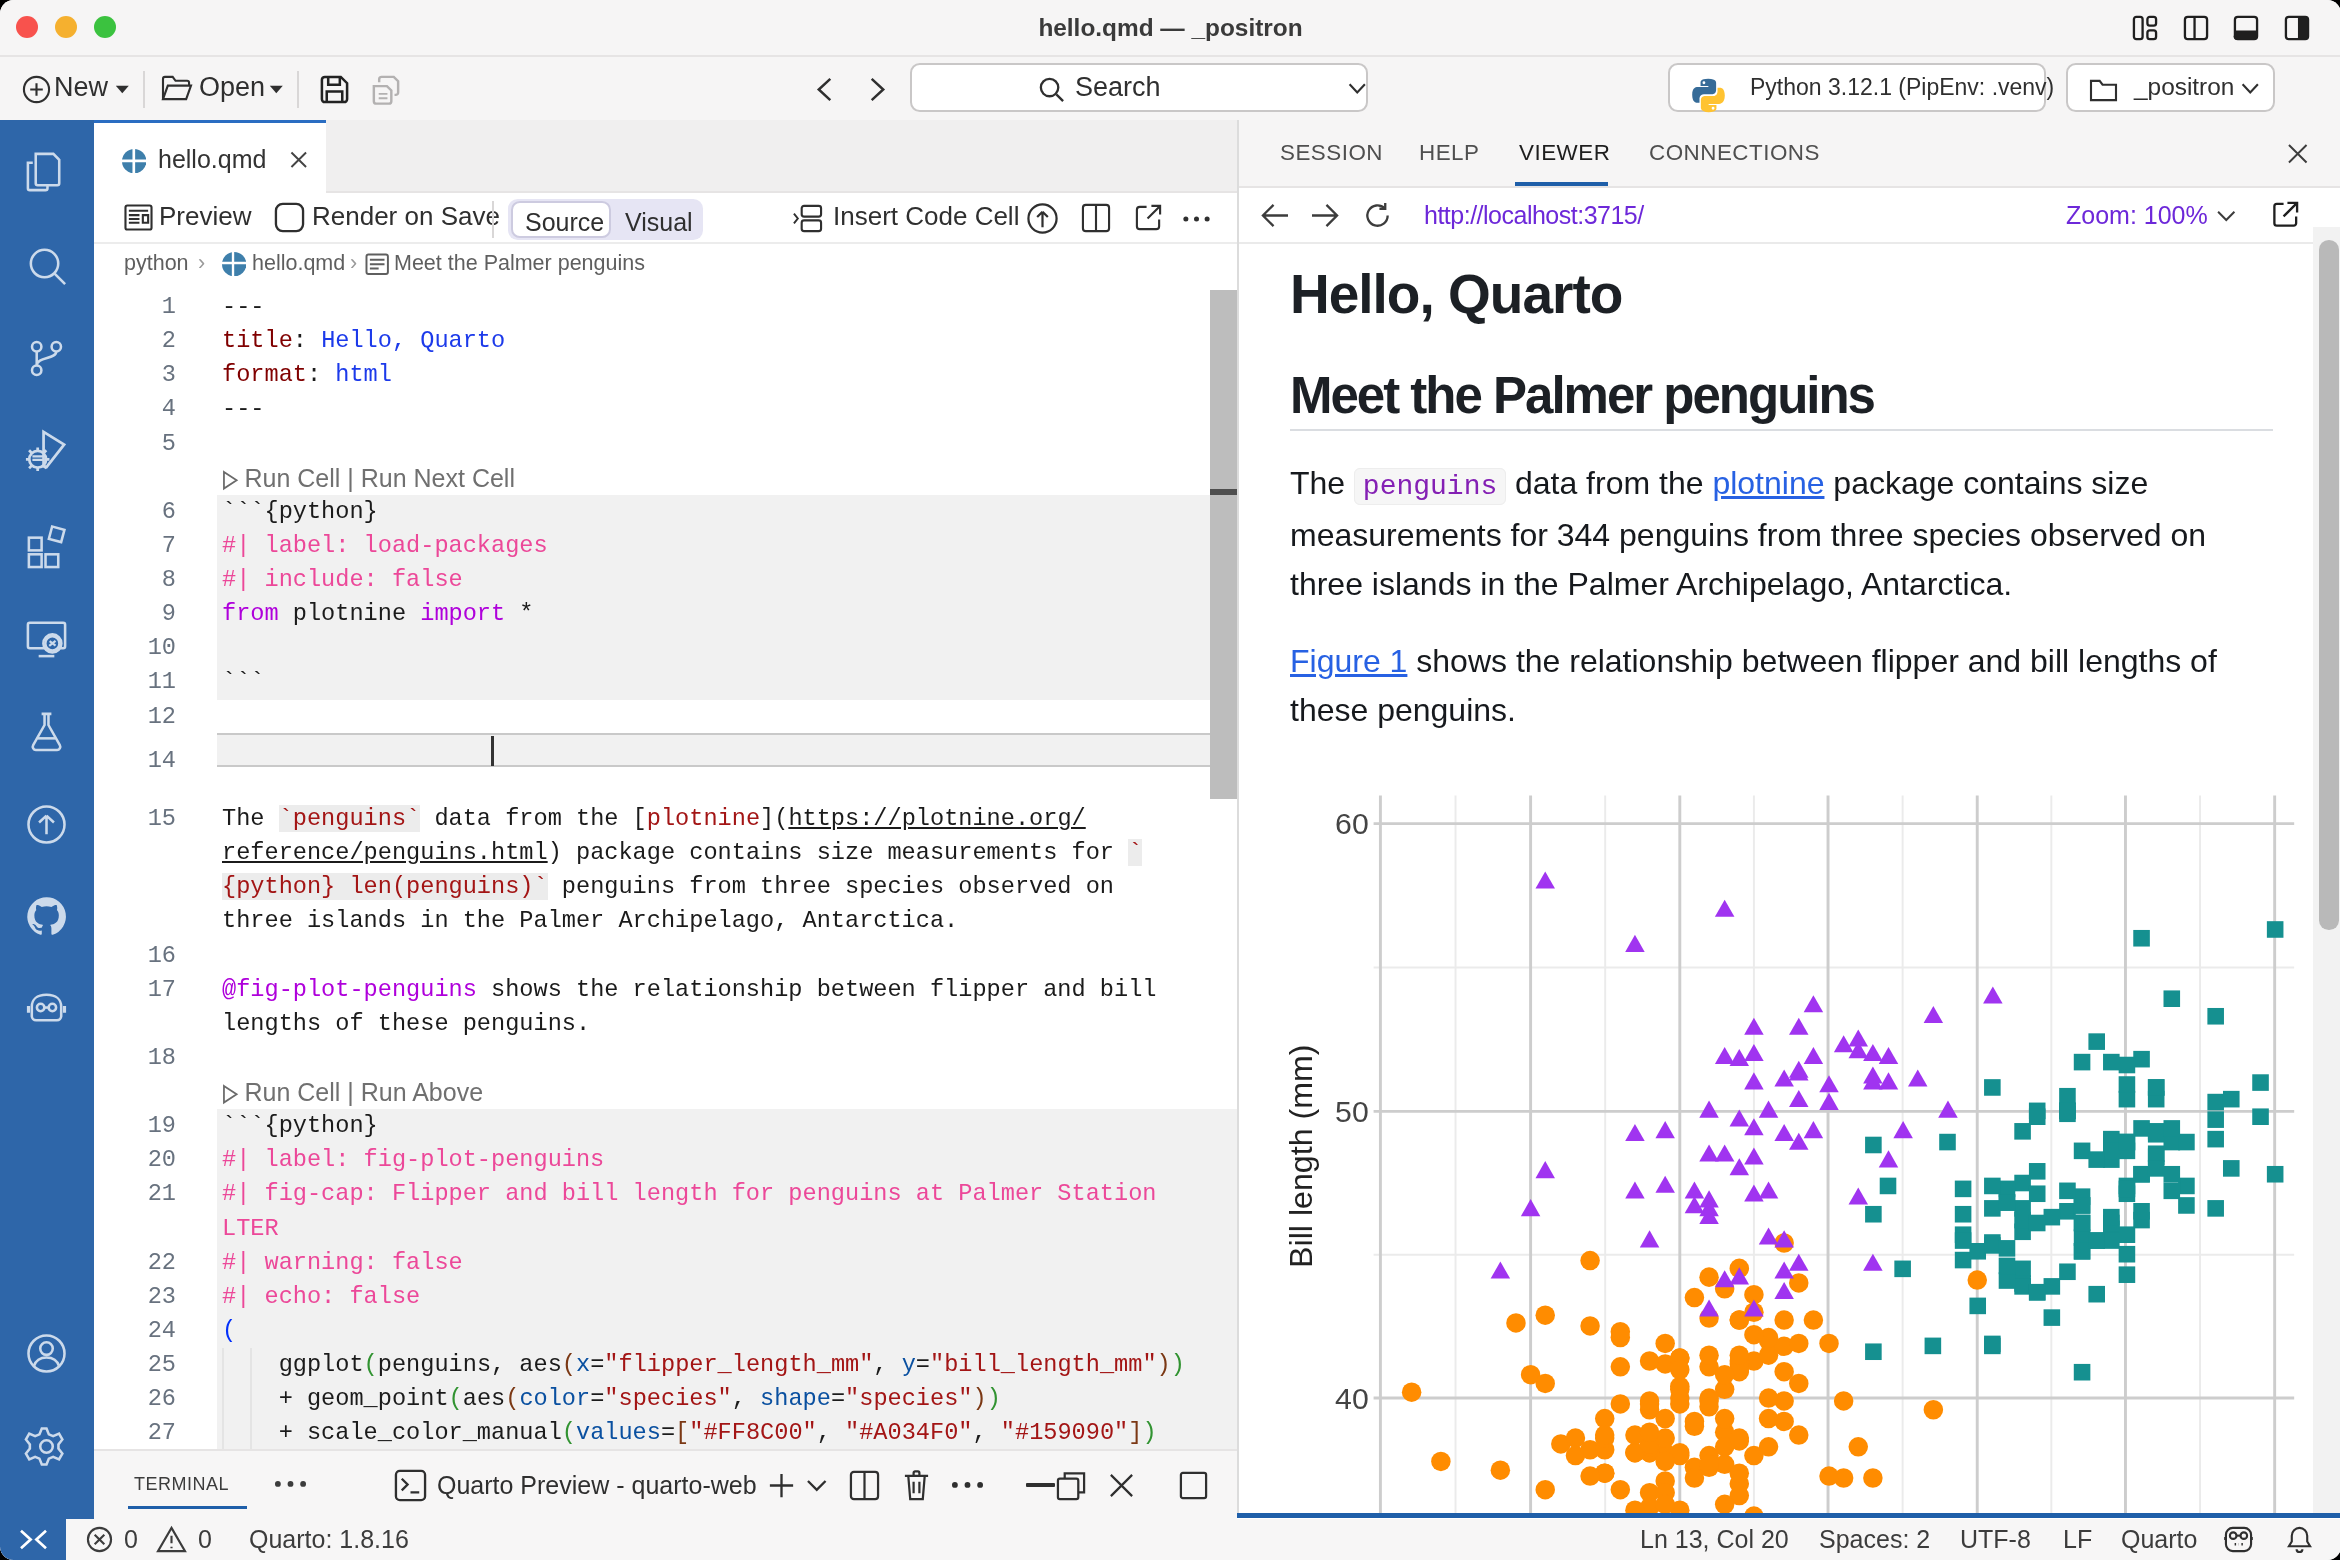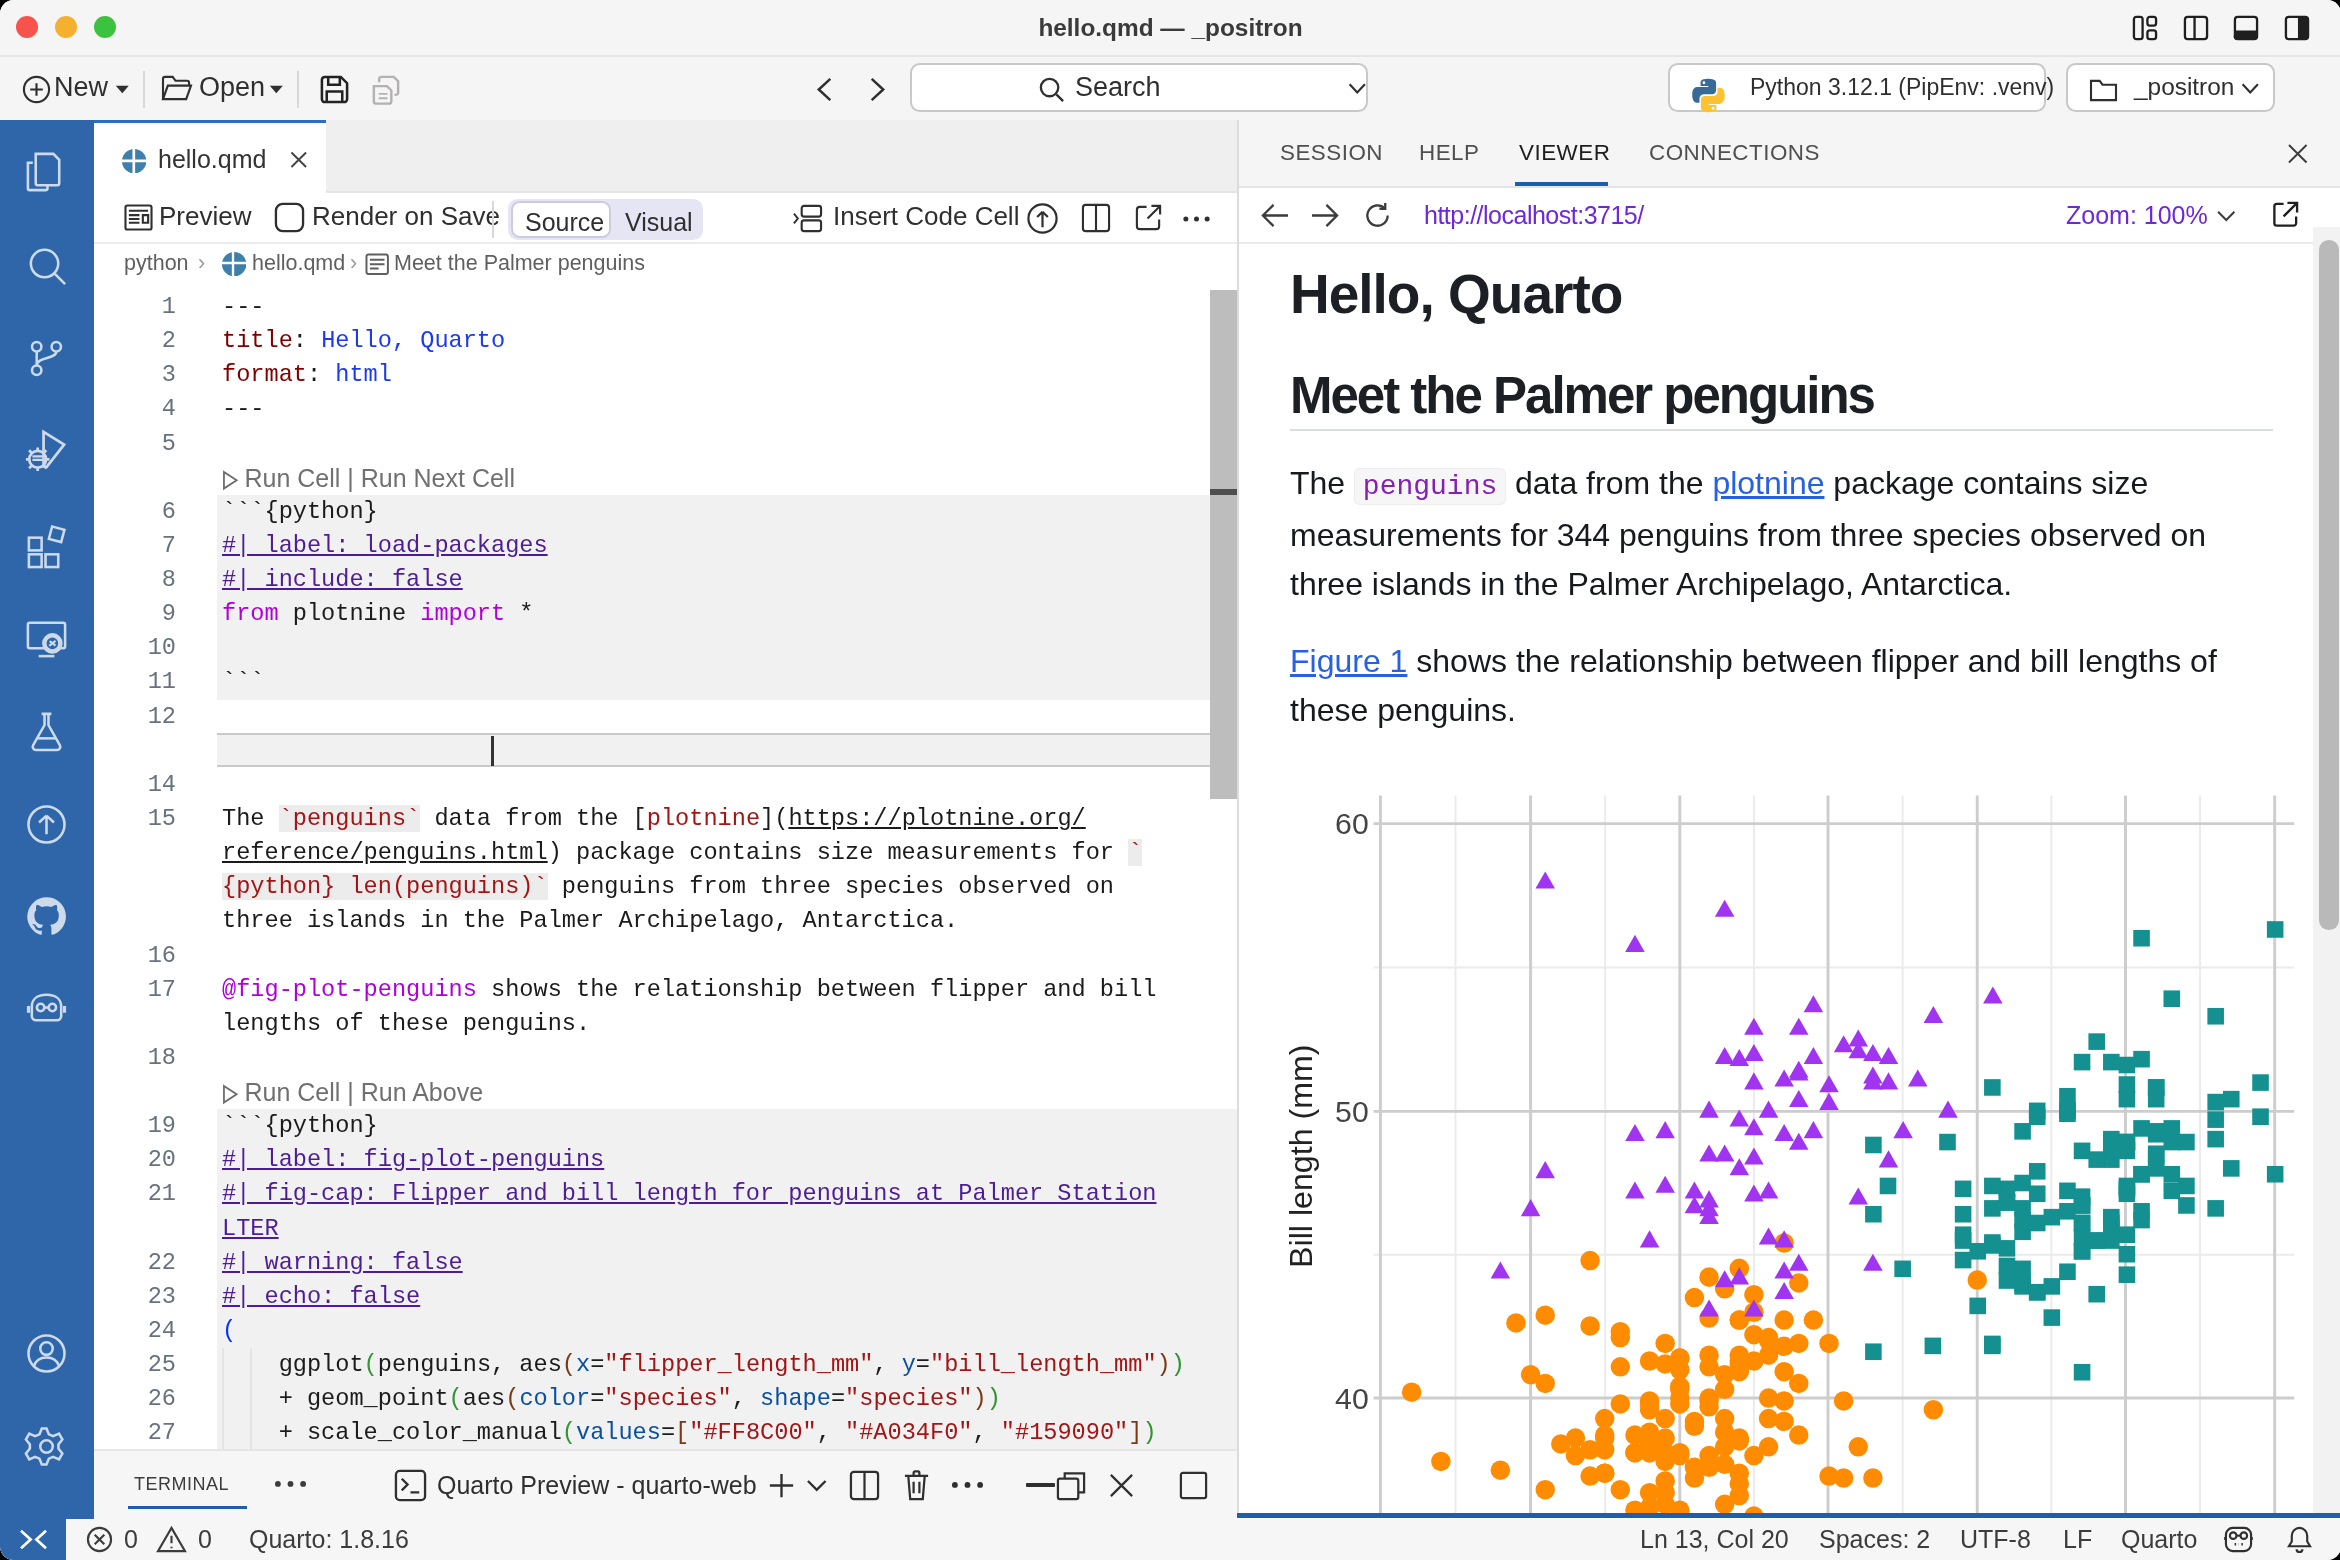--- a/index.html
+++ b/index.html
@@ -28,21 +28,21 @@
   .crumbs{position:absolute;left:94px;top:244px;width:1143px;height:39px;background:#fff;font-size:21.5px;color:#5f5f5f;}
   .crumbs span{position:absolute;top:0;line-height:39px;}
   
   .code{position:absolute;left:94px;top:290px;width:1143px;height:1160px;background:#fff;overflow:hidden;font-family:"Liberation Mono",monospace;font-size:23.6px;}
   .row{position:absolute;left:0;width:1143px;height:34px;line-height:34px;white-space:pre;}
   .ln{position:absolute;left:0;top:0;width:82px;text-align:right;color:#68727f;}
   .ct{position:absolute;left:128px;top:0;}
   .cellbg{position:absolute;left:123px;width:1020px;background:#f1f1f1;}
   .deco{position:absolute;left:128px;font-size:25px;color:#707070;font-family:"Liberation Sans",sans-serif;}
   
-  .red{color:#800000;}  .blu{color:#1c3aea;} .grn{color:#4c1d95;text-decoration:underline;} .mag{color:#af00db;}
+  .red{color:#800000;}  .blu{color:#1c3aea;} .grn{color:#ec4899;} .mag{color:#af00db;}
   .str{color:#a31515;} .nav{color:#0a50a0;} .blk{color:#1b1b1b;} .bold{font-weight:700;}
   .p1{color:#0431fa;} .p2{color:#319331;} .p3{color:#7b3814;}
   .chip{background:#ececec;} .und{text-decoration:underline;}
   
   .termbar{position:absolute;left:94px;top:1449px;width:1143px;height:70px;background:#f7f6f6;border-top:2px solid #e6e4e4;box-sizing:border-box;}
   
   .status{position:absolute;left:0;top:1519px;width:2341px;height:41px;background:#f7f6f6;font-size:25px;color:#3c3c3c;}
   .status span{position:absolute;top:0;line-height:41px;white-space:pre;}
   
   .rpanel{position:absolute;left:1239px;top:120px;width:1102px;height:1398px;background:#fff;}
@@ -297,21 +297,21 @@
 <div class="row" style="top:171px;"><span class="deco"><svg width="16.6" height="20.5" viewBox="0 0 17 21" style="vertical-align:-3.9px;margin-right:5.9px;" fill="none" stroke="#6a6a6a" stroke-width="1.8">
             <path d="M2 2l13 8.5L2 19z"></path>
           </svg>Run Cell | Run Next Cell</span></div>
 <div class="row" style="top:205px;"><span class="ln" style="">6</span><span class="ct"><span class="blk">```{python}</span></span></div>
 <div class="row" style="top:239px;"><span class="ln" style="">7</span><span class="ct"><span class="grn">#| label: load-packages</span></span></div>
 <div class="row" style="top:273px;"><span class="ln" style="">8</span><span class="ct"><span class="grn">#| include: false</span></span></div>
 <div class="row" style="top:307px;"><span class="ln" style="">9</span><span class="ct"><span class="mag">from</span><span class="blk"> plotnine </span><span class="mag">import</span><span class="blk"> *</span></span></div>
 <div class="row" style="top:341px;"><span class="ln" style="">10</span></div>
 <div class="row" style="top:375px;"><span class="ln" style="">11</span><span class="ct"><span class="blk">```</span></span></div>
 <div class="row" style="top:410px;"><span class="ln" style="">12</span></div>
-<div class="row" style="top:478px;"><span class="ln" style="">14</span></div>
+<div class="row" style="top:454px;"><span class="ln" style="">14</span></div>
 <div class="row" style="top:512px;"><span class="ln" style="">15</span><span class="ct"><span class="blk">The </span><span class="str chip">`penguins`</span><span class="blk"> data from the [</span><span class="str">plotnine</span><span class="blk">](</span><span class="blk und">https://plotnine.org/</span></span></div>
 <div class="row" style="top:546px;"><span class="ct"><span class="blk und">reference/penguins.html</span><span class="blk">) package contains size measurements for </span><span class="str chip">`</span></span></div>
 <div class="row" style="top:580px;"><span class="ct"><span class="str chip">{python} len(penguins)`</span><span class="blk"> penguins from three species observed on</span></span></div>
 <div class="row" style="top:614px;"><span class="ct"><span class="blk">three islands in the Palmer Archipelago, Antarctica.</span></span></div>
 <div class="row" style="top:649px;"><span class="ln" style="">16</span></div>
 <div class="row" style="top:683px;"><span class="ln" style="">17</span><span class="ct"><span class="mag">@fig-plot-penguins</span><span class="blk"> shows the relationship between flipper and bill</span></span></div>
 <div class="row" style="top:717px;"><span class="ct"><span class="blk">lengths of these penguins.</span></span></div>
 <div class="row" style="top:751px;"><span class="ln" style="">18</span></div>
 <div class="row" style="top:785px;"><span class="deco"><svg width="16.6" height="20.5" viewBox="0 0 17 21" style="vertical-align:-3.9px;margin-right:5.9px;" fill="none" stroke="#6a6a6a" stroke-width="1.8">
             <path d="M2 2l13 8.5L2 19z"></path>

